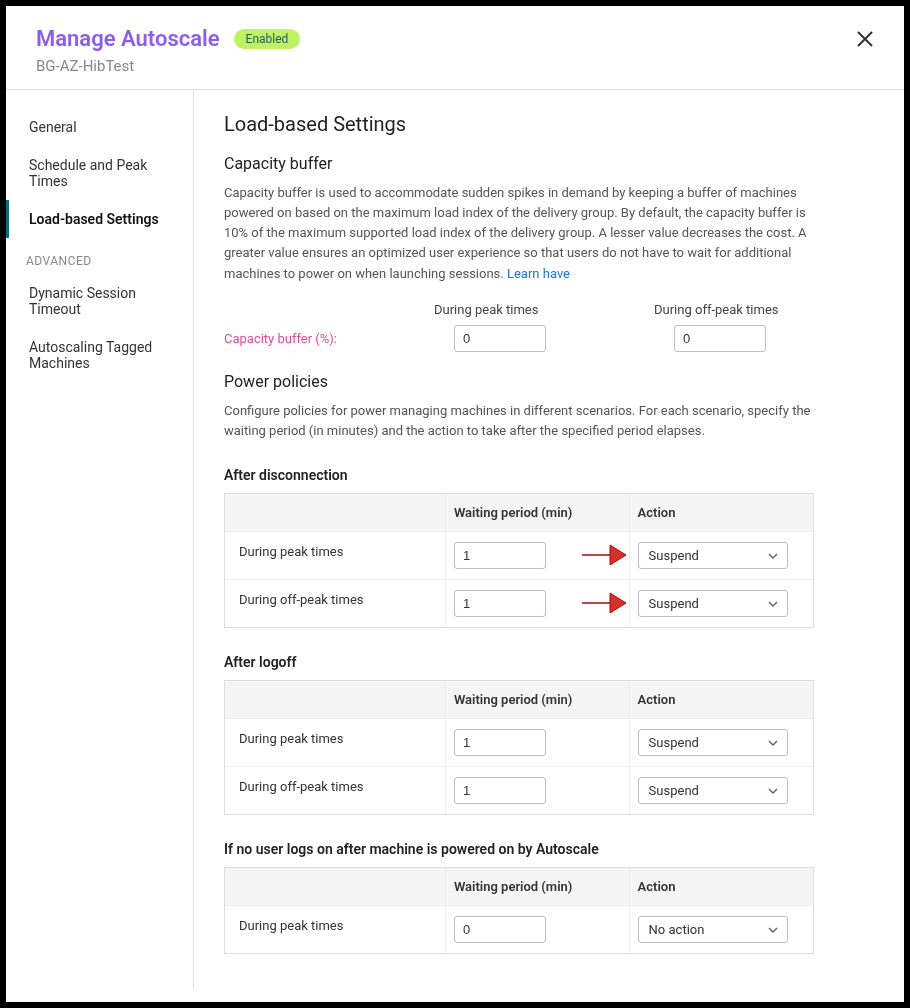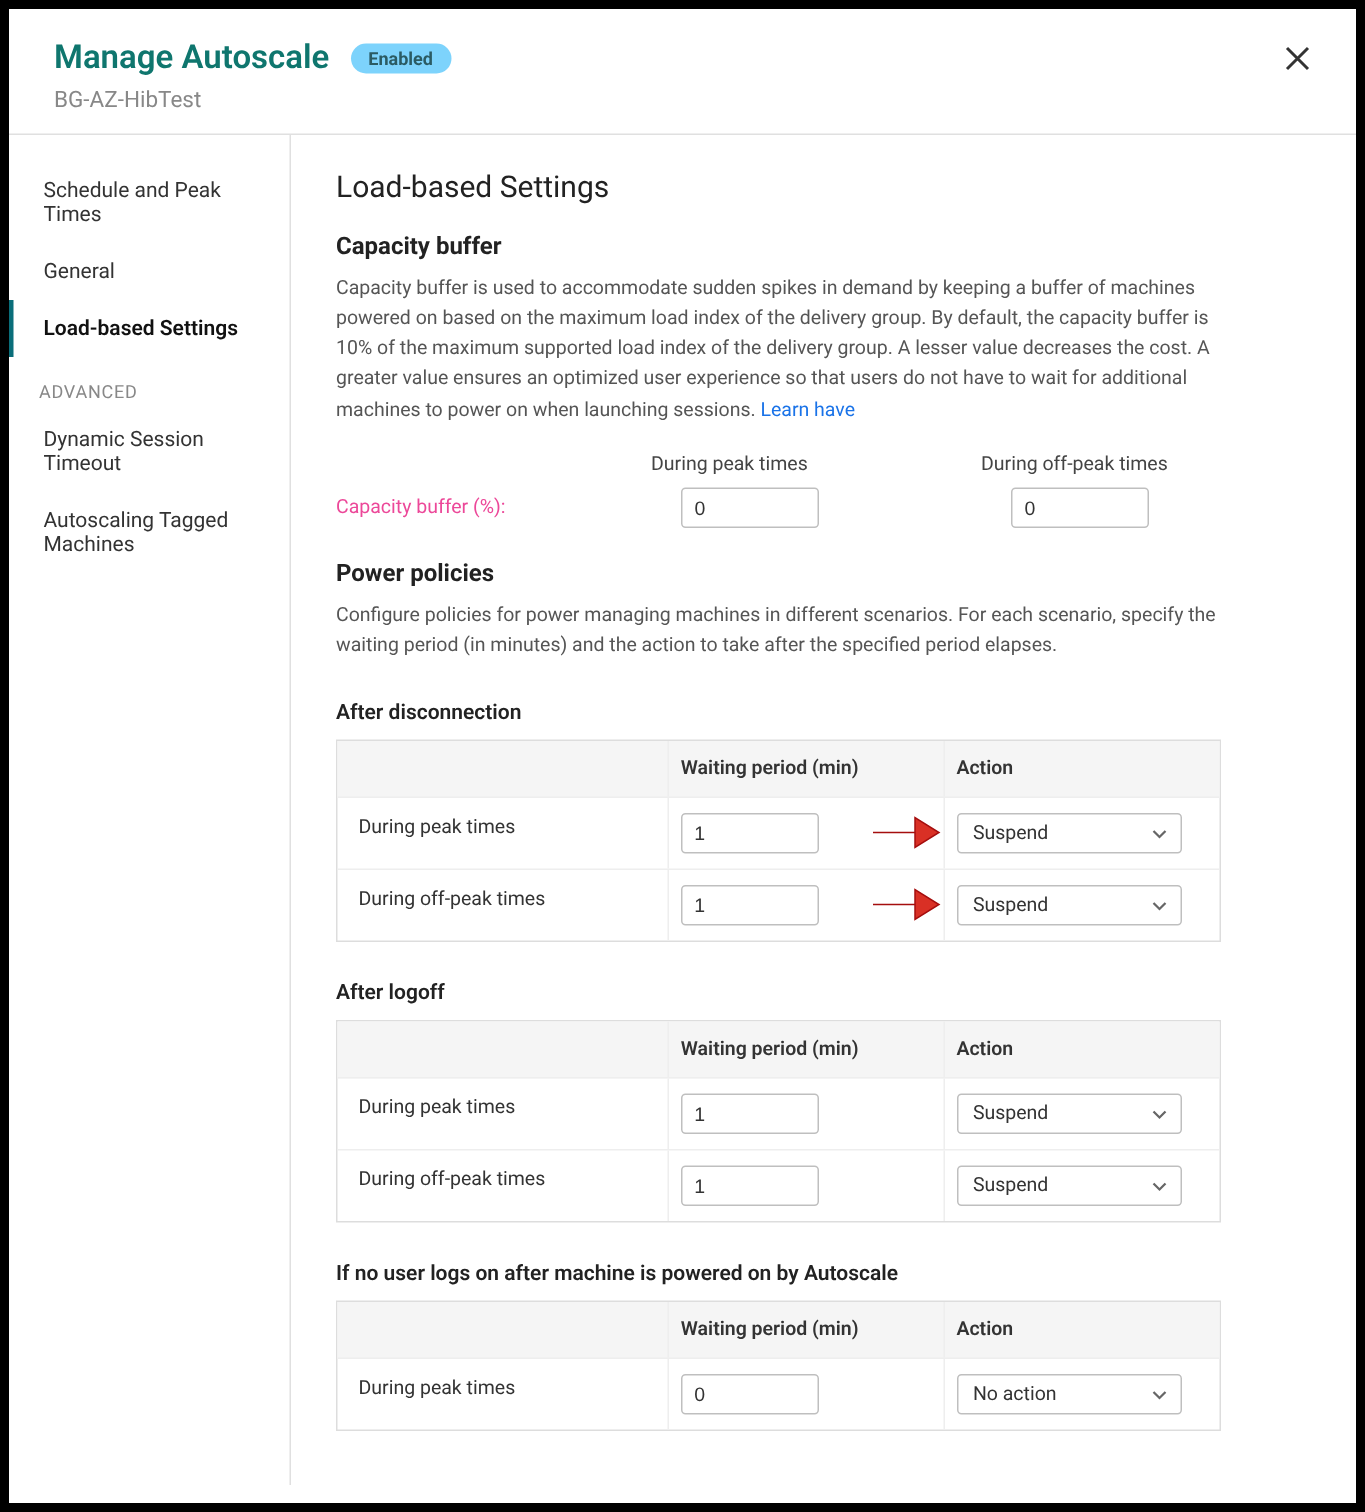--- a/index.html
+++ b/index.html
@@ -19,28 +19,28 @@
   }
   .header {
     padding: 20px 30px 14px 30px;
     border-bottom: 1px solid #e0e0e0;
     display: flex;
     align-items: flex-start;
     justify-content: space-between;
   }
   .header-left { display: flex; flex-direction: column; gap: 6px; }
   .title-row { display: flex; align-items: center; gap: 14px; }
-  .title { font-size: 22px; font-weight: 600; color: #0f766e; }
+  .title { font-size: 22px; font-weight: 600; color: #8b5cf6; }
   .badge {
-    background: #7dd3fc;
+    background: #bef264;
     color: #2b5b63;
     padding: 3px 12px;
     border-radius: 12px;
     font-size: 12px;
-    font-weight: 700;
+    font-weight: 400;
   }
   .subtitle { font-size: 15px; color: #888; }
   .close {
     font-size: 22px;
     color: #333;
     cursor: pointer;
     line-height: 1;
     margin-top: 4px;
   }
   .body { display: flex; }
@@ -66,21 +66,21 @@
     padding: 16px 20px 6px 20px;
     color: #888;
     font-size: 12px;
     letter-spacing: 0.5px;
   }
   .content {
     padding: 22px 30px;
     flex: 1;
   }
   .section-title { font-size: 20px; font-weight: 400; color: #222; margin-bottom: 18px; }
-  .subsection-title { font-size: 16px; font-weight: 700; color: #222; margin-bottom: 10px; margin-top: 20px;}
+  .subsection-title { font-size: 16px; font-weight: 400; color: #222; margin-bottom: 10px; margin-top: 20px;}
   .para { font-size: 13px; color: #555; line-height: 1.55; margin-bottom: 18px; max-width: 600px;}
   .link { color: #1a73e8; cursor: pointer; }
   .cb-label { width: 210px; font-size: 13px; color: #ec4899; }
   .cb-col-head { font-size: 13px; color: #444; }
   .cb-cols { display: flex; gap: 20px; margin-bottom: 8px;}
   .cb-input-row { display:flex; align-items:center; gap:20px; margin-top:6px;}
   input[type=text] {
     border: 1px solid #bfbfbf;
     border-radius: 3px;
     padding: 5px 8px;
@@ -151,22 +151,22 @@
     </div>
     <div class="close">
       <svg width="18" height="18" viewBox="0 0 18 18">
           <path d="M2 2 L16 16 M16 2 L2 16" stroke="#333" stroke-width="2" fill="none"></path>
         </svg>
     </div>
   </div>
 
   <div class="body">
     <div class="sidebar">
+      <div class="side-item">General</div>
       <div class="side-item">Schedule and Peak Times</div>
-      <div class="side-item">General</div>
       <div class="side-item selected">Load-based Settings</div>
       <div class="side-label">ADVANCED</div>
       <div class="side-item">Dynamic Session Timeout</div>
       <div class="side-item">Autoscaling Tagged Machines</div>
     </div>
 
     <div class="content">
       <div class="section-title">Load-based Settings</div>
 
       <div class="subsection-title" style="margin-top:0">Capacity buffer</div>

